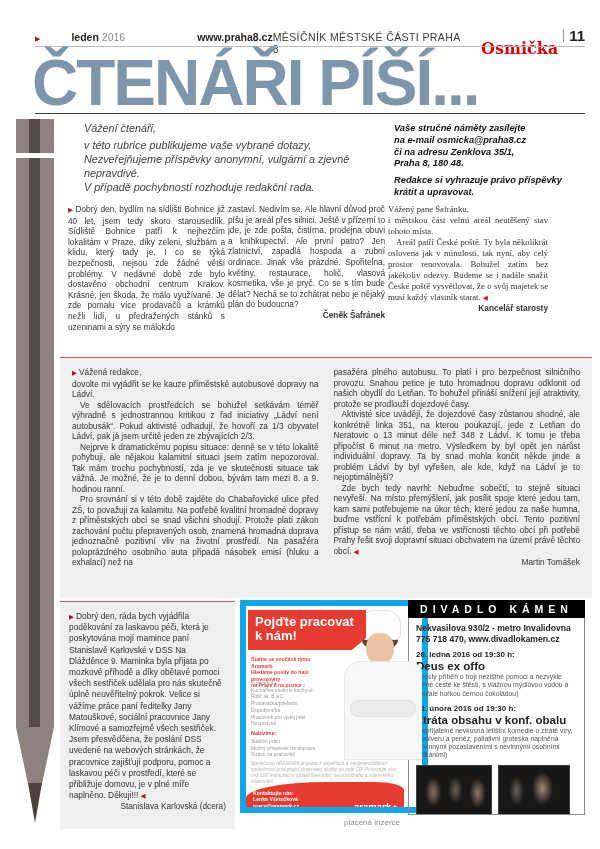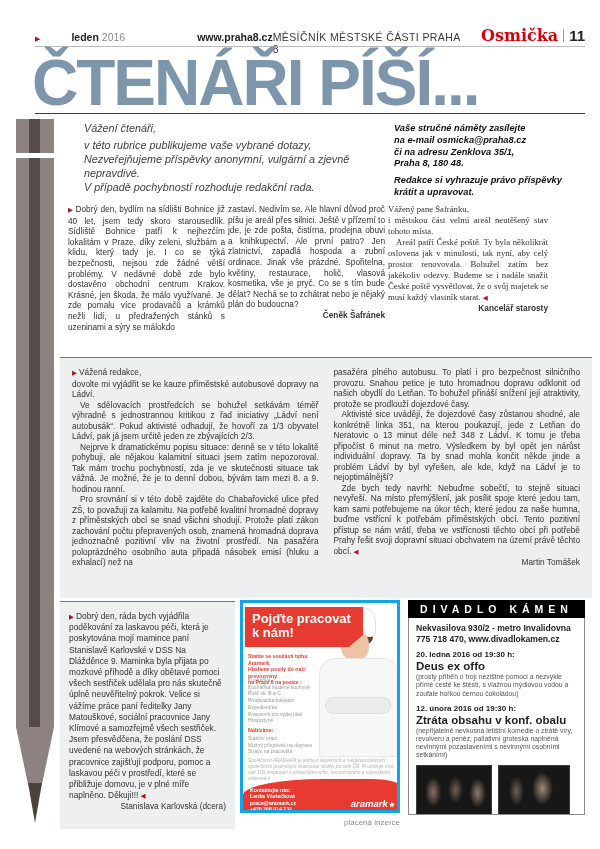--- a/index.html
+++ b/index.html
@@ -8,21 +8,21 @@
 
   
   .mast{position:absolute;left:35px;top:26px;width:550px;height:18px;
         display:flex;align-items:baseline;font-size:10.5px;}
   .m-arrow{color:#9e1b23;font-size:7px;margin-right:3px;}
   .m-month{font-weight:bold;margin-left:28px;}
   .m-year{color:#8a8a8a;margin-left:3px;}
   .m-site{font-weight:bold;margin-left:72px;}
   .m-sub{margin-left:auto;letter-spacing:.4px;color:#3a3a3a;}
   .m-brand{font-family:"DejaVu Serif",serif;font-weight:bold;color:#d3000c;
-           font-size:16px;margin-left:18px;position:relative;top:0;}
+           font-size:16px;margin-left:18px;position:relative;top:13px;}
   .m-div{width:1px;height:13px;background:#999;margin:0 5px;align-self:center;}
   .m-page{font-weight:bold;font-size:15px;}
   .mast-rule{position:absolute;left:35px;top:46px;width:550px;border-top:1px solid #bcbcbc;}
 
   
   .headline{position:absolute;left:32px;top:46px;font-size:64px;font-weight:bold;
             letter-spacing:-2px;color:#7d96ab;white-space:nowrap;}
   .headline-rule{position:absolute;left:35px;top:113px;width:550px;border-top:1.5px solid #3c3c3c;}
 
   
@@ -62,22 +62,22 @@
   .box-bus{left:60px;top:357px;width:532px;height:241px;padding:9px 12px;}
   .box-bus .cols{display:flex;gap:15px;height:100%;}
   .box-bus .col{width:50%;font-size:8.3px;line-height:10.5px;text-align:justify;
                 color:#333;overflow:hidden;}
   .box-bus p{margin:0;}
   .box-thanks{left:60px;top:601px;width:175px;height:228px;padding:9px 9px;
               font-size:8.4px;line-height:11.2px;color:#333;overflow:hidden;}
   .box-thanks p{margin:0;}
 
   
-  .ad-aramark{position:absolute;left:240px;top:600px;width:160px;height:213px;background:#fff;
-              border:3px solid #0ea5e9;box-sizing:border-box;overflow:hidden;}
+  .ad-aramark{position:absolute;left:240px;top:600px;width:188px;height:213px;background:#fff;
+              border:6px solid #0ea5e9;box-sizing:border-box;overflow:hidden;}
   .ar-banner{position:absolute;left:2px;top:4px;width:118px;height:40px;background:#e73b31;
              color:#fff;font-weight:bold;font-size:13px;line-height:1.05;
              padding:5px 0 0 7px;box-sizing:border-box;z-index:3;
              clip-path:polygon(0 0,100% 0,100% 70%,88% 100%,0 100%);}
   .ar-chef{position:absolute;right:0;top:0;width:86px;height:152px;z-index:1;}
   .chef-hair{position:absolute;left:26px;top:22px;width:36px;height:22px;background:#5f4433;
              border-radius:50% 50% 45% 45%;}
   .chef-hat{position:absolute;left:25px;top:4px;width:38px;height:28px;background:#fcfcfc;
             border:1px solid #e1e1e1;border-radius:12px 14px 5px 5px;}
   .chef-face{position:absolute;left:30px;top:27px;width:28px;height:31px;background:#ecc3a4;

